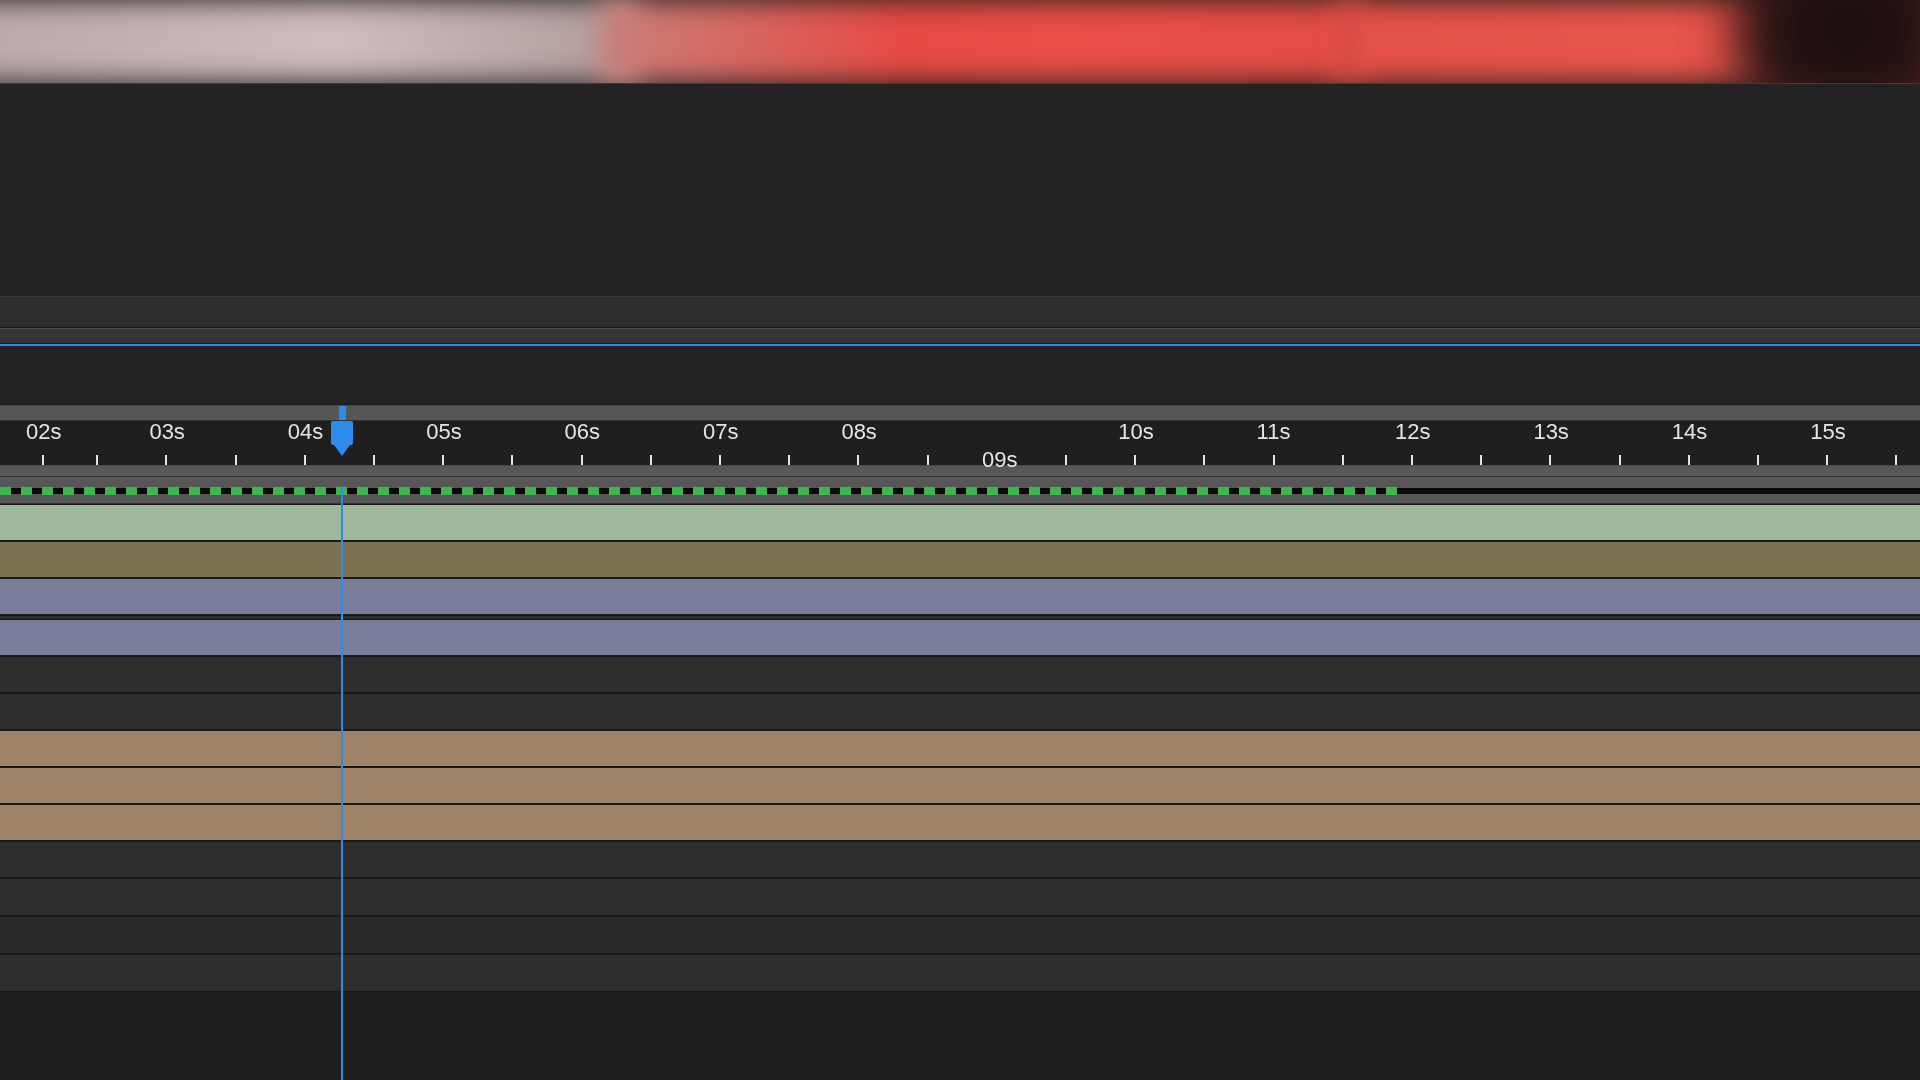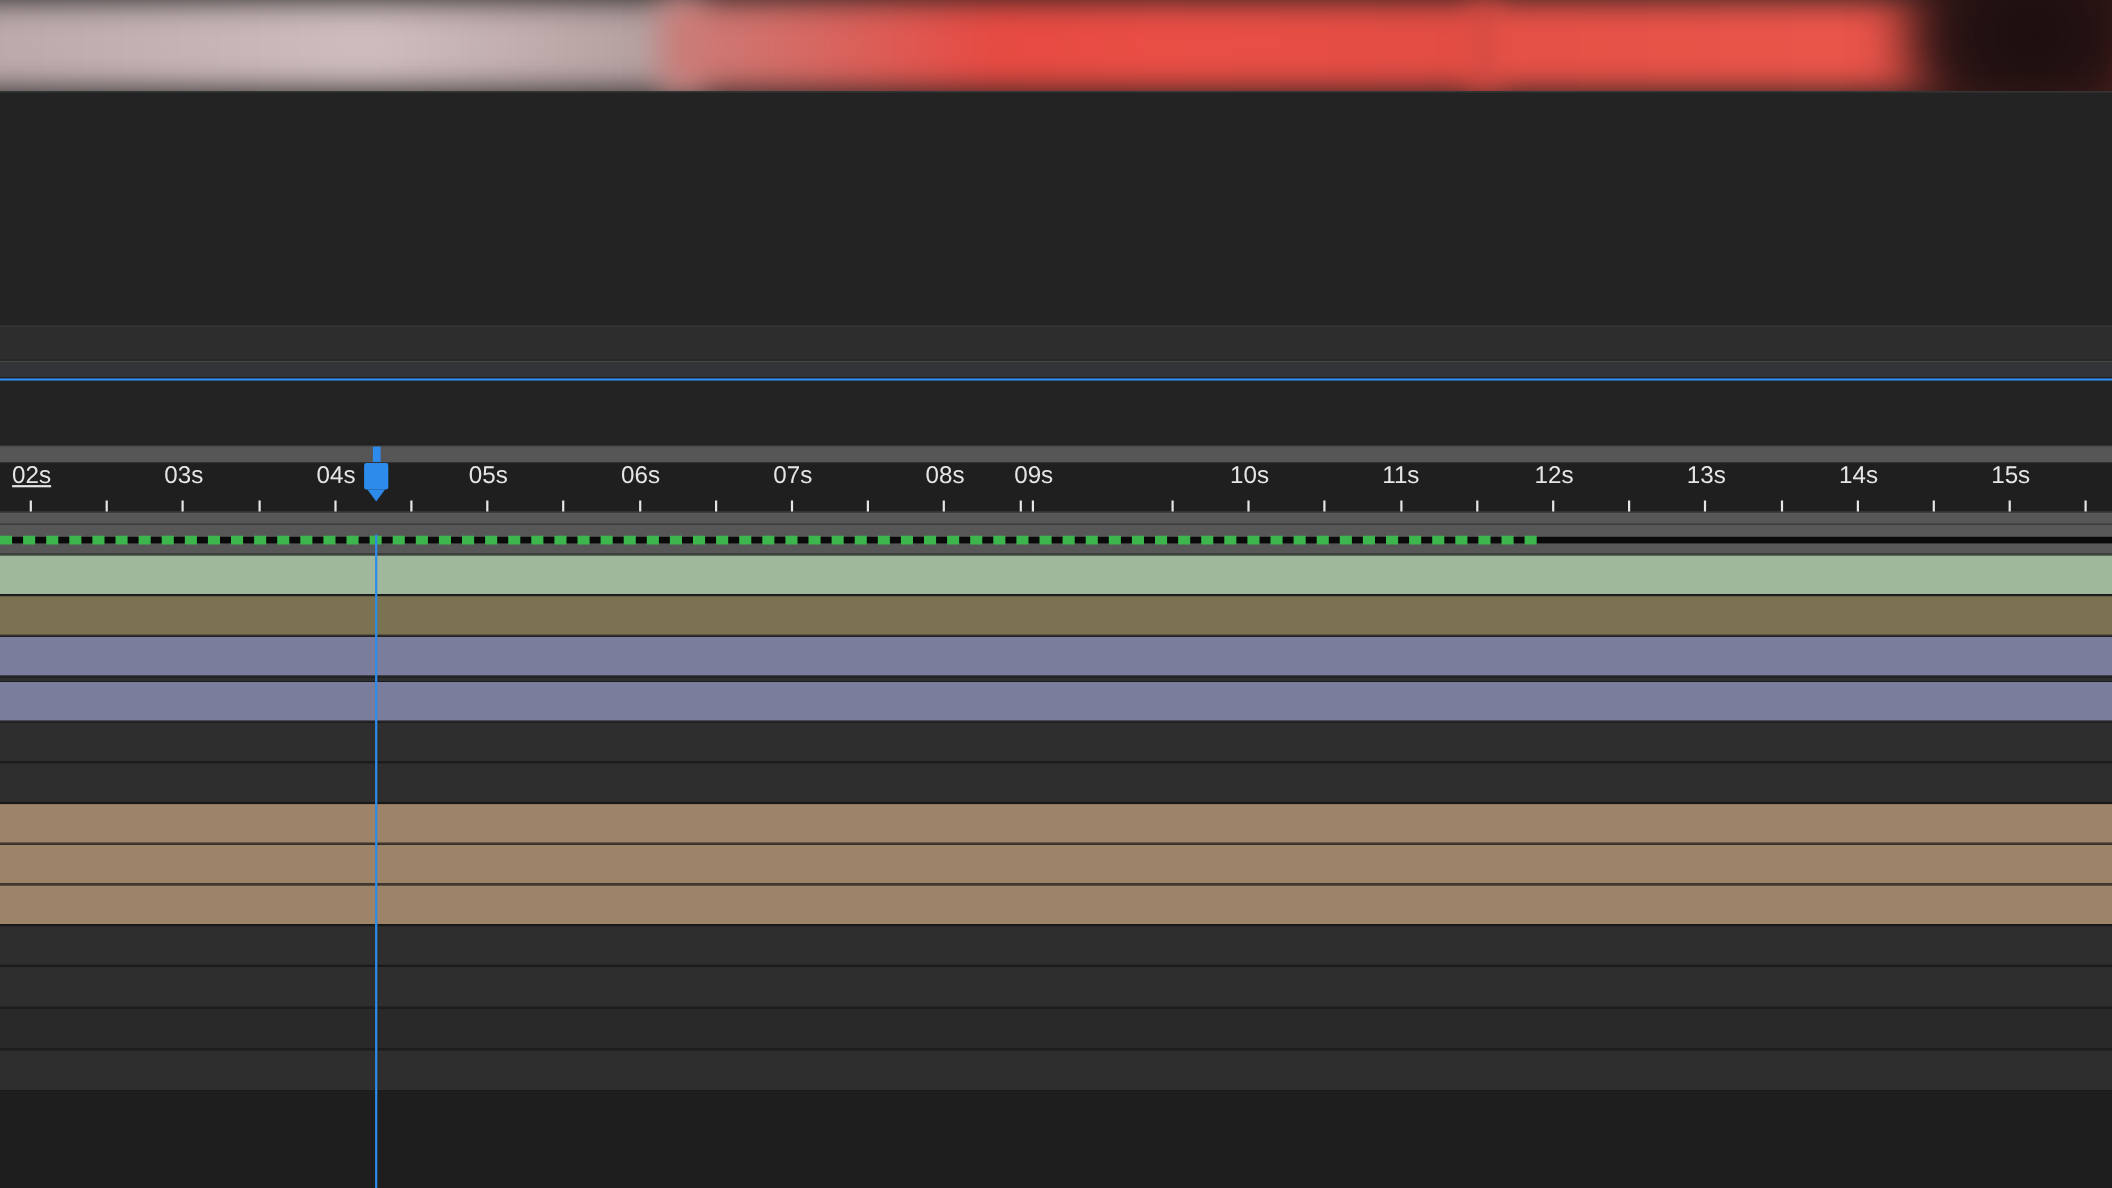--- a/index.html
+++ b/index.html
@@ -227,35 +227,35 @@
   <div class="blue-line-row"></div>
 </div>
 
 <div class="ruler-outer">
   <div class="ruler-top-strip">
     <div class="playhead-stub" id="ph-stub" style="left: 339px;"></div>
   </div>
   <div class="ruler-body" id="ruler-body">
 
     <div class="playhead-handle" id="ph-handle" style="left: 331px;"></div>
-  <div class="tick-major" style="left: 11px; text-decoration: underline;"><span>02s</span><div class="mark" style="left: 16px;"></div></div>
+  <div class="tick-major" style="left: 26px;"><span>02s</span><div class="mark" style="left: 16px;"></div></div>
       <div class="tick-mid" style="left: 96.2px;"></div>
       <div class="tick-major" style="left: 149.4px;"><span>03s</span><div class="mark" style="left: 16px;"></div></div>
       <div class="tick-mid" style="left: 234.6px;"></div>
       <div class="tick-major" style="left: 287.8px;"><span>04s</span><div class="mark" style="left: 16px;"></div></div>
       <div class="tick-mid" style="left: 373px;"></div>
       <div class="tick-major" style="left: 426.2px;"><span>05s</span><div class="mark" style="left: 16px;"></div></div>
       <div class="tick-mid" style="left: 511.4px;"></div>
       <div class="tick-major" style="left: 564.6px;"><span>06s</span><div class="mark" style="left: 16px;"></div></div>
       <div class="tick-mid" style="left: 649.8px;"></div>
       <div class="tick-major" style="left: 703px;"><span>07s</span><div class="mark" style="left: 16px;"></div></div>
       <div class="tick-mid" style="left: 788.2px;"></div>
       <div class="tick-major" style="left: 841.4px;"><span>08s</span><div class="mark" style="left: 16px;"></div></div>
       <div class="tick-mid" style="left: 926.6px;"></div>
-      <div class="tick-major" style="left: 922px;"><span>09s</span><div class="mark" style="left: 16px;"></div></div>
+      <div class="tick-major" style="left: 982px; margin-top: 28px;"><span>09s</span><div class="mark" style="left: 16px;"></div></div>
       <div class="tick-mid" style="left: 1065px;"></div>
       <div class="tick-major" style="left: 1118.2px;"><span>10s</span><div class="mark" style="left: 16px;"></div></div>
       <div class="tick-mid" style="left: 1203.4px;"></div>
       <div class="tick-major" style="left: 1256.6px;"><span>11s</span><div class="mark" style="left: 16px;"></div></div>
       <div class="tick-mid" style="left: 1341.8px;"></div>
       <div class="tick-major" style="left: 1395px;"><span>12s</span><div class="mark" style="left: 16px;"></div></div>
       <div class="tick-mid" style="left: 1480.2px;"></div>
       <div class="tick-major" style="left: 1533.4px;"><span>13s</span><div class="mark" style="left: 16px;"></div></div>
       <div class="tick-mid" style="left: 1618.6px;"></div>
       <div class="tick-major" style="left: 1671.8px;"><span>14s</span><div class="mark" style="left: 16px;"></div></div>

